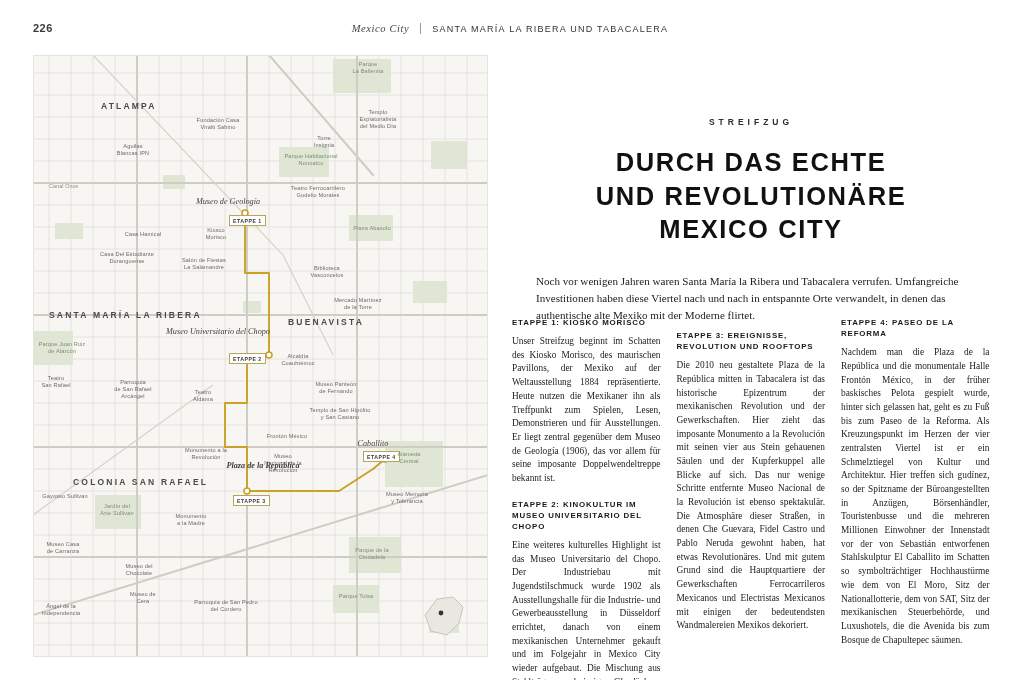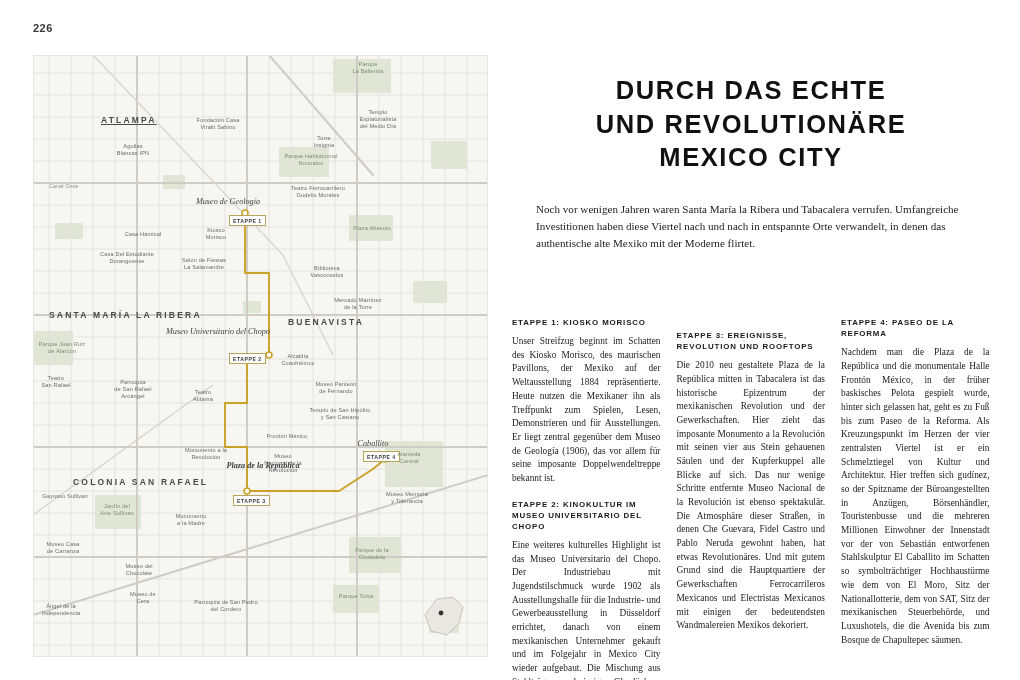--- a/index.html
+++ b/index.html
@@ -202,20 +202,25 @@
   }
   .subhead.spaced { margin-top: 13px; }
 </style>
 </head>
 <body>
 
 <div class="page">
 
   <div class="header">
     <div class="folio">226</div>
+    <div class="runhead">
+      <span class="city">Mexico City</span>
+      <span class="rule"></span>
+      <span class="section">SANTA MARÍA LA RIBERA UND TABACALERA</span>
+    </div>
   </div>
 
   <div class="map-panel">
     <svg class="map-svg" viewBox="0 0 455 602" preserveAspectRatio="none">
       <rect x="0" y="0" width="455" height="602" fill="#f7f6f2"></rect>
 
       <g fill="#dfe6d3">
         <rect x="300" y="4" width="58" height="34"></rect>
         <rect x="246" y="92" width="50" height="30"></rect>
         <rect x="316" y="160" width="44" height="26"></rect>
@@ -273,21 +278,21 @@
         <circle cx="352" cy="404" r="3"></circle>
       </g>
 
       <g>
         <path d="M392 560 l12 -16 l16 -2 l10 10 l-4 16 l-12 12 l-16 -4 z" fill="#e9e7e0" stroke="#bdbab2" stroke-width="0.8"></path>
         <circle cx="408" cy="558" r="2.4" fill="#333"></circle>
       </g>
       <rect x="0.5" y="0.5" width="454" height="601" fill="none" stroke="#e6e4de" stroke-width="1"></rect>
     </svg>
 
-    <div class="map-label lbl-district" style="left:68px;top:60px;text-decoration:underline;">ATLAMPA</div>
+    <div class="map-label lbl-district" style="left:68px;top:46px;">ATLAMPA</div>
     <div class="map-label lbl-district" style="left:16px;top:255px;">SANTA MARÍA LA RIBERA</div>
     <div class="map-label lbl-district" style="left:255px;top:262px;">BUENAVISTA</div>
     <div class="map-label lbl-district" style="left:40px;top:422px;text-align:center;">COLONIA SAN RAFAEL</div>
 
     <div class="map-label lbl-major" style="left:140px;top:142px;width:110px;">Museo de Geología</div>
     <div class="map-label lbl-major" style="left:130px;top:272px;width:110px;">Museo Universitario del Chopo</div>
     <div class="map-label lbl-major" style="left:180px;top:406px;width:100px;font-weight:bold;">Plaza de la República</div>
     <div class="map-label lbl-major" style="left:300px;top:384px;width:80px;">Caballito</div>
 
     <div class="etappe-chip" style="left:196px;top:160px;">ETAPPE 1</div>
@@ -362,20 +367,21 @@
     <div class="map-label lbl-poi" style="left:90px;top:536px;width:40px;white-space:pre-line;">Museo de
 Cera</div>
     <div class="map-label lbl-green" style="left:298px;top:538px;width:50px;white-space:pre-line;">Parque Tolsa</div>
     <div class="map-label lbl-poi" style="left:0px;top:548px;width:56px;white-space:pre-line;">Ángel de la
 Independencia</div>
     <div class="map-label lbl-poi" style="left:150px;top:544px;width:86px;white-space:pre-line;">Parroquia de San Pedro
 del Cordero</div>
   </div>
 
   <div class="content">
+    <div class="kicker">STREIFZUG</div>
 
     <h1 class="headline">
       <span class="ln">DURCH DAS ECHTE</span>
       <span class="ln">UND REVOLUTIONÄRE</span>
       <span class="ln">MEXICO CITY</span>
     </h1>
 
     <div class="standfirst">Noch vor wenigen Jahren waren Santa María la Ribera und Tabacalera verrufen. Umfangreiche Investitionen haben diese Viertel nach und nach in entspannte Orte verwandelt, in denen das authentische alte Mexiko mit der Moderne flirtet.</div>
 
     <div class="cols">

